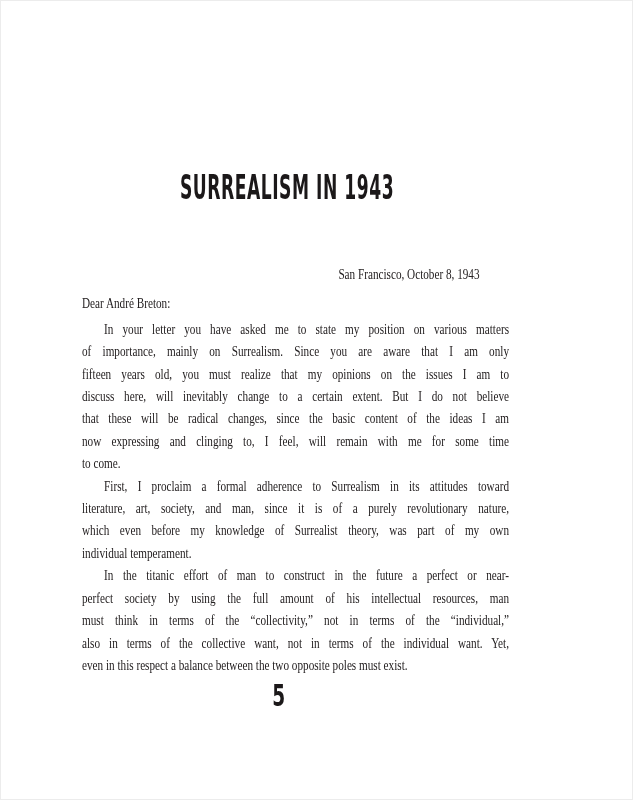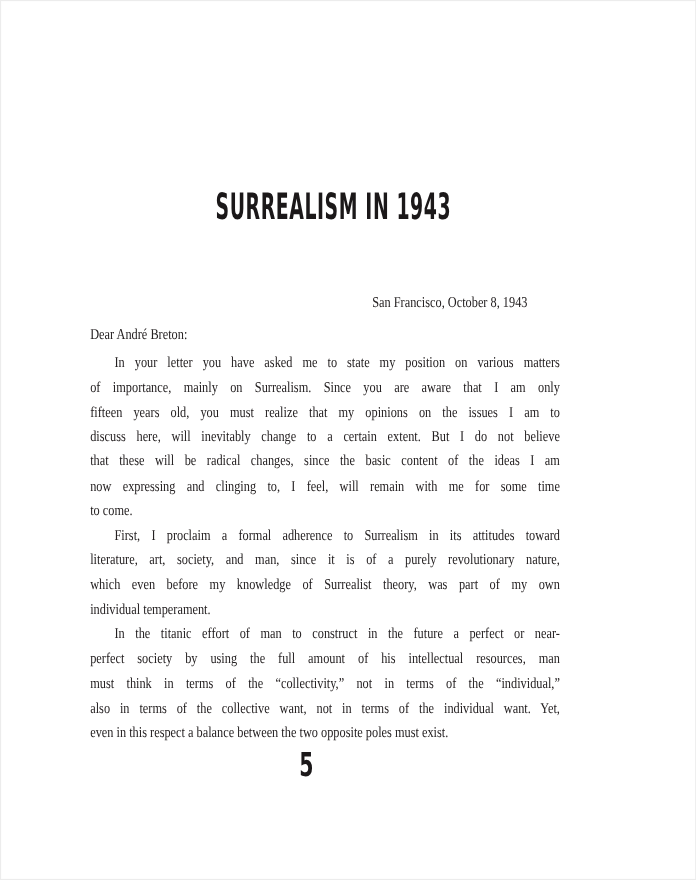--- a/index.html
+++ b/index.html
@@ -11,21 +11,21 @@
     height: 800px;
     background: var(--page-bg);
     border: 1px solid var(--edge);
     overflow: hidden;
     font-family: "Liberation Serif", "DejaVu Serif", serif;
     color: var(--ink);
   }
   
   .title-row {
     position: absolute;
-    left: 96px;
+    left: 80px;
     top: 170px;
     width: 395px;
     text-align: left;
   }
   .display-text {
     display: inline-block;
     font-family: "DejaVu Sans", "Liberation Sans", sans-serif;
     font-weight: bold;
     font-size: 33px;
     line-height: 34px;

